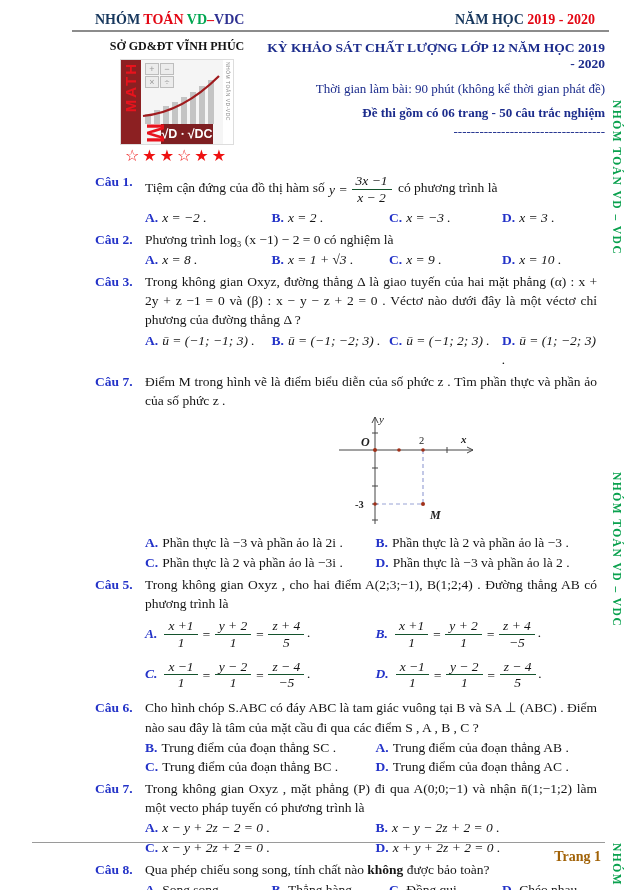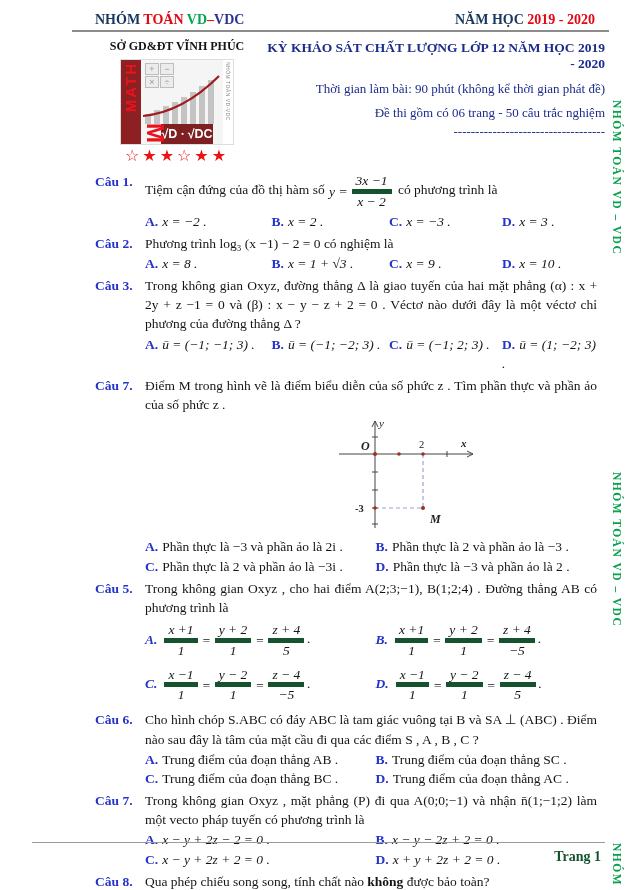--- a/index.html
+++ b/index.html
@@ -20,21 +20,21 @@
   .top-rule { margin:2px 20px 0 32px; border-top:2.5px solid #8c8c8c; }
 
   
   .masthead { display:flex; padding:7px 24px 0 48px; }
   .mast-left { width:178px; text-align:center; flex:0 0 178px; }
   .department { font-weight:bold; font-size:12px; white-space:nowrap; }
   .mast-right { flex:1; text-align:right; color:#1c2c8c; padding-top:1px; }
   .mast-title   { font-weight:bold; font-size:13.5px; }
   .mast-subject { font-weight:bold; font-size:13.5px; margin-top:9px; }
   .mast-time    { font-size:13px; margin-top:9px; }
-  .mast-length  { font-size:13px; margin-top:8px; }
+  .mast-length  { font-size:13px; margin-top:8px;font-weight:bold; }
   .mast-sep     { font-size:13px; margin-top:3px; }
 
   
   .logo { position:relative; width:112px; height:84px; margin:6px auto 2px; display:flex;
     box-shadow:0 0 0 1px #ddd; }
   .logo-strip-left { flex:0 0 20px; background:#8c2022; position:relative; overflow:hidden; }
   .logo-math { position:absolute; top:2px; left:1px; writing-mode:vertical-rl; transform:rotate(180deg);
     color:#e8131d; font-weight:bold; font-size:15px; letter-spacing:2px;
     font-family:"Liberation Sans", sans-serif; }
   .logo-main { flex:1; background:#f5f5f5; position:relative; }
@@ -64,34 +64,34 @@
   .q-row { display:flex; }
   .q-label { flex:0 0 50px; color:#2433c8; font-weight:bold; }
   .q-body { flex:1; text-align:justify; }
   .opts { padding-left:50px; display:grid; margin-top:1px; }
   .opts4 { grid-template-columns:28% 26% 25% 21%; }
   .opts2 { grid-template-columns:51% 49%; }
   .ok { color:#2433c8; font-weight:bold; margin-right:4px; }
 
   
   .frac { display:inline-block; vertical-align:middle; text-align:center; margin:1px 3px; }
-  .frac .fn { display:block; padding:0 4px 0; border-bottom:5px solid #14532d; line-height:1.15; }
+  .frac .fn { display:block; padding:0 4px 0; border-bottom:1px solid #14532d; line-height:1.15; }
   .frac .fd { display:block; padding:0 4px; line-height:1.2; }
   .meq { display:inline-block; vertical-align:middle; margin:0 1px; }
   .frac-opt { margin:3px 0; }
 
   
   .figure { margin:2px 0 2px 238px; }
 
   .q-italic { font-style:italic; }
   .b { font-weight:bold; }
 
   
   .footer-rule { position:absolute; left:32px; right:24px; bottom:47px; border-top:1.5px solid #9a9a9a; }
-  .footer-page { position:absolute; right:28px; bottom:25px; color:#14532d; font-weight:bold; font-size:14px; }
+  .footer-page { position:absolute; right:28px; bottom:25px; color:#a16207; font-weight:bold; font-size:14px; }
 </style>
 </head>
 <body>
 
 <div class="page">
 
   <div class="top-header">
     <div>
       <span class="c-navy">NHÓM </span><span class="c-red">TOÁN </span><span class="c-green">VD</span><span class="c-red">–</span><span class="c-blue">VDC</span>
     </div>
@@ -266,22 +266,22 @@
         </div>
       </div>
     </div>
 
     <div class="q">
       <div class="q-row">
         <span class="q-label">Câu 6.</span>
         <div class="q-body">Cho hình chóp S.ABC có đáy ABC là tam giác vuông tại B và SA ⊥ (ABC) . Điểm nào sau đây là tâm của mặt cầu đi qua các điểm S , A , B , C ?</div>
       </div>
       <div class="opts opts2">
+        <div class="opt"><span class="ok">B.</span><span>Trung điểm của đoạn thẳng SC .</span></div>
         <div class="opt"><span class="ok">A.</span><span>Trung điểm của đoạn thẳng AB .</span></div>
-        <div class="opt"><span class="ok">B.</span><span>Trung điểm của đoạn thẳng SC .</span></div>
         <div class="opt"><span class="ok">C.</span><span>Trung điểm của đoạn thẳng BC .</span></div>
         <div class="opt"><span class="ok">D.</span><span>Trung điểm của đoạn thẳng AC .</span></div>
       </div>
     </div>
 
     <div class="q">
       <div class="q-row">
         <span class="q-label">Câu 7.</span>
         <div class="q-body">Trong không gian Oxyz , mặt phẳng (P) đi qua A(0;0;−1) và nhận n̄(1;−1;2) làm một vecto pháp tuyến có phương trình là</div>
       </div>

